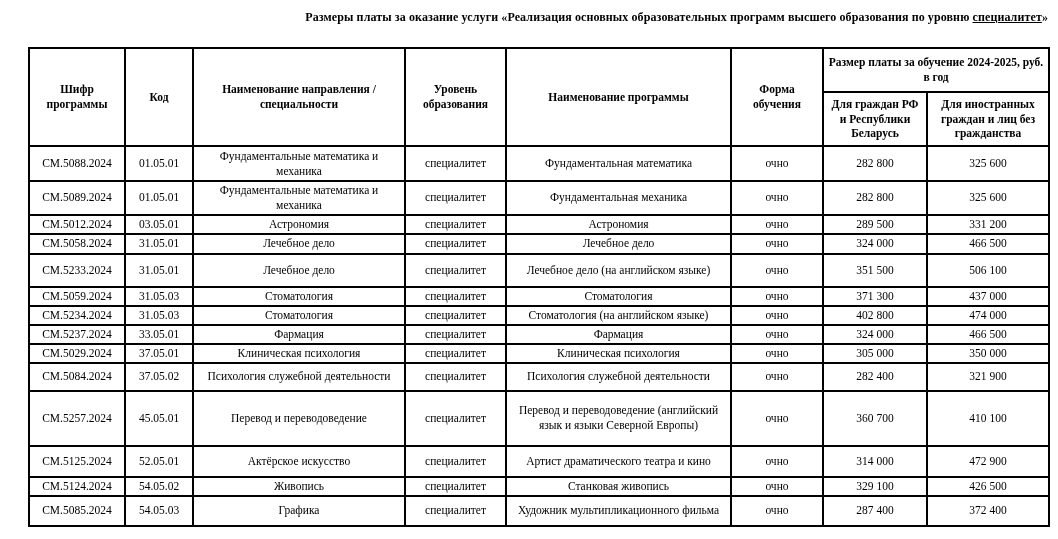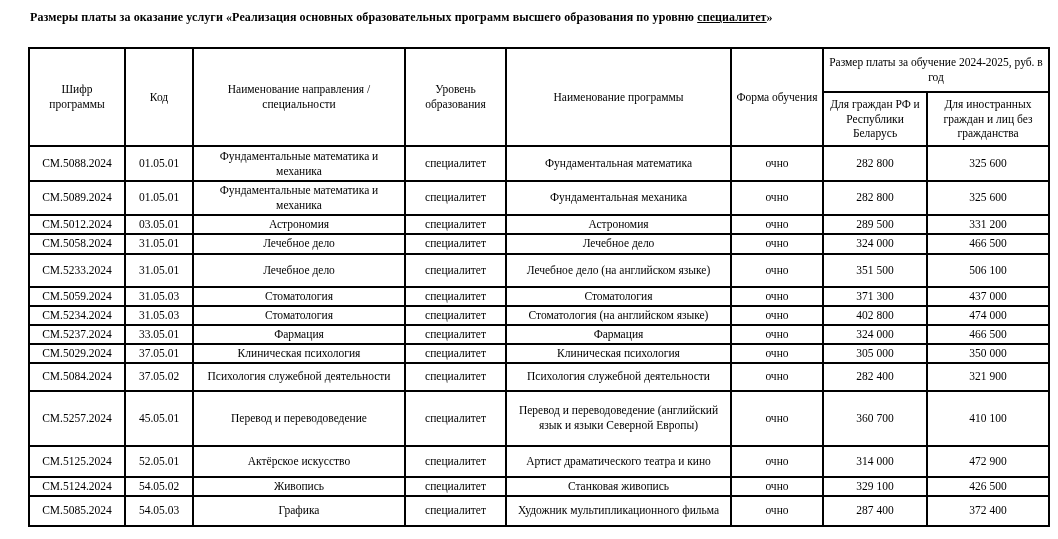--- a/index.html
+++ b/index.html
@@ -16,21 +16,21 @@
     width: 1058px;
     height: 539px;
     background: #ffffff;
     overflow: hidden;
   }
   .doc-title {
     position: absolute;
     top: 10px;
     left: 30px;
     width: 1018px;
-    text-align: left;
+    text-align: right;
     font-size: 12px;
     font-weight: bold;
     line-height: 1.2;
     letter-spacing: 0.1px;
   }
   .doc-title .u {
     text-decoration: underline;
   }
   table.fees {
     position: absolute;
@@ -43,21 +43,21 @@
   }
   table.fees th, table.fees td {
     border: 2px solid #000000;
     text-align: center;
     vertical-align: middle;
     padding: 1px 3px;
     line-height: 1.3;
     overflow: hidden;
   }
   table.fees th {
-    font-weight: normal;
+    font-weight: bold;
     border-radius: 6px;
   }
   thead tr.group-row th.fee-group { height: 40px; }
   thead tr.sub-row th { height: 50px; }
   td.fee { white-space: nowrap; }
   col.c1 { width: 96px; }
   col.c2 { width: 68px; }
   col.c3 { width: 212px; }
   col.c4 { width: 101px; }
   col.c5 { width: 225px; }

